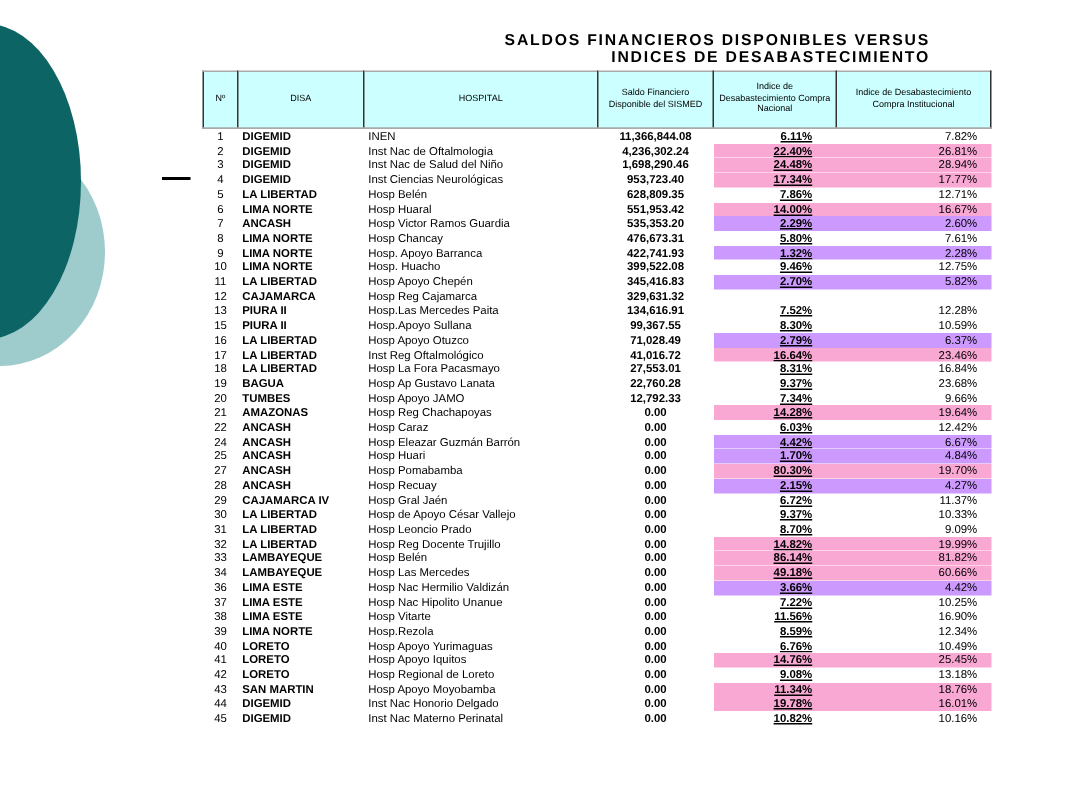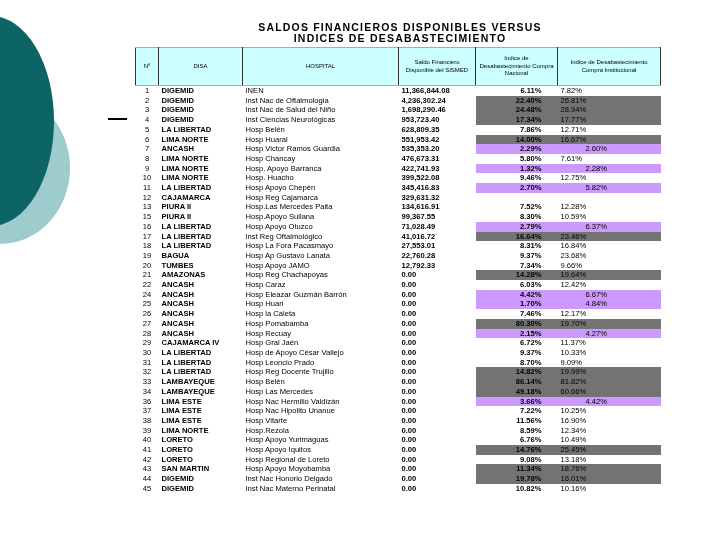--- a/index.html
+++ b/index.html
@@ -2,33 +2,33 @@
 <html><head>
 <meta charset="utf-8">
 <style>
   html, body { margin:0; padding:0; }
   body { width:720px; height:540px; position:relative; background:#ffffff; overflow:hidden;
          font-family:"Liberation Sans", sans-serif; color:#000; }
   .deco { position:absolute; border-radius:50%; }
   .deco-light { left:-70px; top:92px; width:140px; height:152px; background:#9ecbcb; }
   .deco-dark { left:-72px; top:16px; width:126px; height:210px; background:#0d6464; border-radius:50%; }
   .dash { position:absolute; left:108px; top:118px; width:19px; height:2px; background:#000; }
-  .title { position:absolute; left:180px; top:22px; width:440px; text-align:center;
+  .title { position:absolute; left:180px; top:22px; width:440px; text-align:right;
            font-weight:bold; font-size:10.5px; letter-spacing:1.2px; line-height:11px; }
   table { position:absolute; left:135px; top:47px; border-collapse:collapse; table-layout:fixed; }
   th { background:#ccffff; font-weight:normal; font-size:6px; height:37px; padding:0 2px;
        border-left:1px solid #333; border-right:1px solid #333; border-top:1px solid #aaa; border-bottom:1px solid #aaa;
        text-align:center; vertical-align:middle; line-height:7.5px; }
   td { font-size:7.6px; height:9.7px; padding:0 3px; line-height:9.7px; white-space:nowrap; overflow:hidden; }
   td.num { text-align:center; }
   td.disa { font-weight:bold; }
-  td.saldo { text-align:left; font-weight:bold; }
-  td.pct { text-align:right; font-weight:bold; padding-right:16px; }
-  td.pct2 { padding-right:9px; }
-  tr.hl-peach td.pct, tr.hl-peach td.pct2 { background:#737373; }
+  td.saldo { text-align:center; font-weight:bold; }
+  td.pct { text-align:right; font-weight:bold; padding-right:16px;text-decoration:underline; }
+  td.pct2 { text-align:right; padding-right:9px; }
+  tr.hl-peach td.pct, tr.hl-peach td.pct2 { background:#f9a8d4; }
   tr.hl-lav td.pct, tr.hl-lav td.pct2 { background:#cc99ff;padding-left:28px; }
   .col-n { width:23px; } .col-disa { width:84px; } .col-hosp { width:156px; }
   .col-saldo { width:77px; } .col-i1 { width:82px; } .col-i2 { width:103px; }
 </style>
 </head>
 <body>
 
 <div class="deco deco-light"></div>
 <div class="deco deco-dark"></div>
 <div class="dash"></div>
@@ -235,28 +235,20 @@
         <td class="pct2">6.67%</td>
       </tr>
       <tr class="hl-lav">
         <td class="num">25</td>
         <td class="disa">ANCASH</td>
         <td class="hosp">Hosp Huari</td>
         <td class="saldo">0.00</td>
         <td class="pct">1.70%</td>
         <td class="pct2">4.84%</td>
       </tr>
-      <tr>
-        <td class="num">26</td>
-        <td class="disa">ANCASH</td>
-        <td class="hosp">Hosp la Caleta</td>
-        <td class="saldo">0.00</td>
-        <td class="pct">7.46%</td>
-        <td class="pct2">12.17%</td>
-      </tr>
       <tr class="hl-peach">
         <td class="num">27</td>
         <td class="disa">ANCASH</td>
         <td class="hosp">Hosp Pomabamba</td>
         <td class="saldo">0.00</td>
         <td class="pct">80.30%</td>
         <td class="pct2">19.70%</td>
       </tr>
       <tr class="hl-lav">
         <td class="num">28</td>

